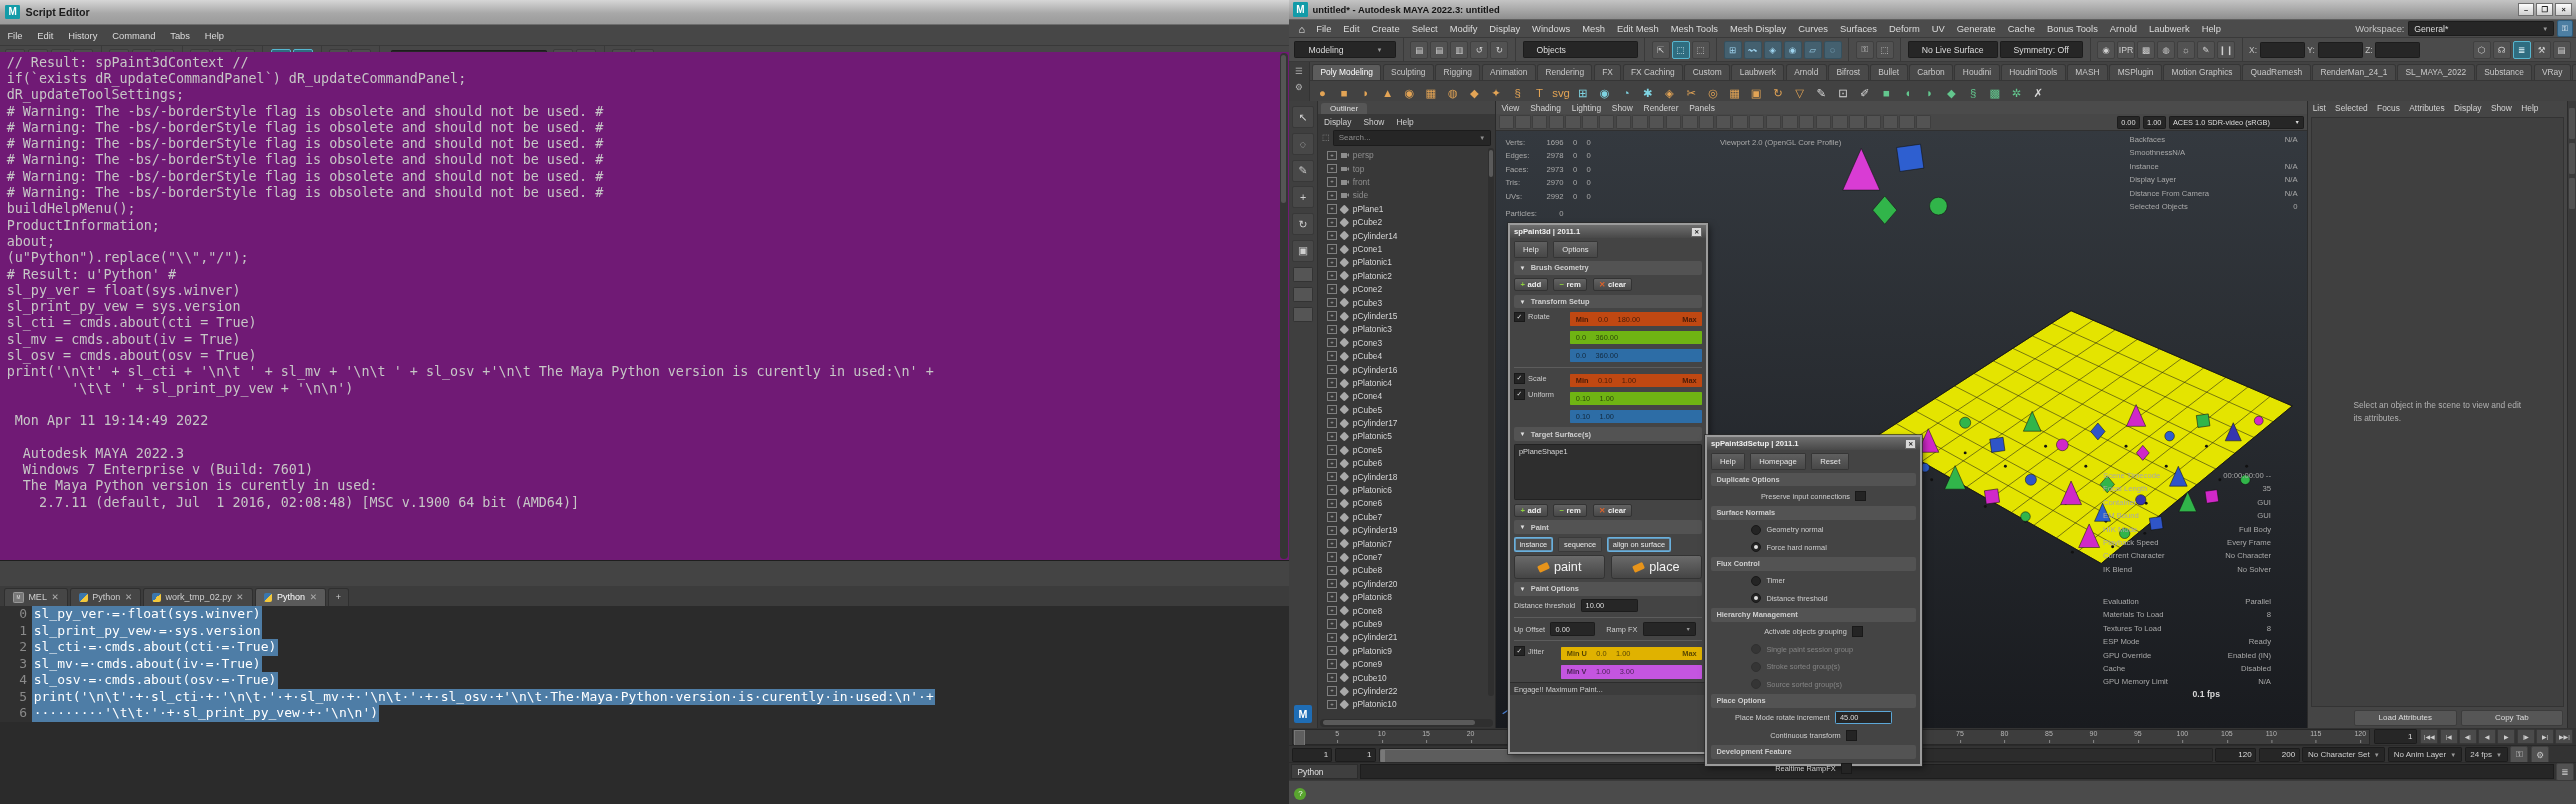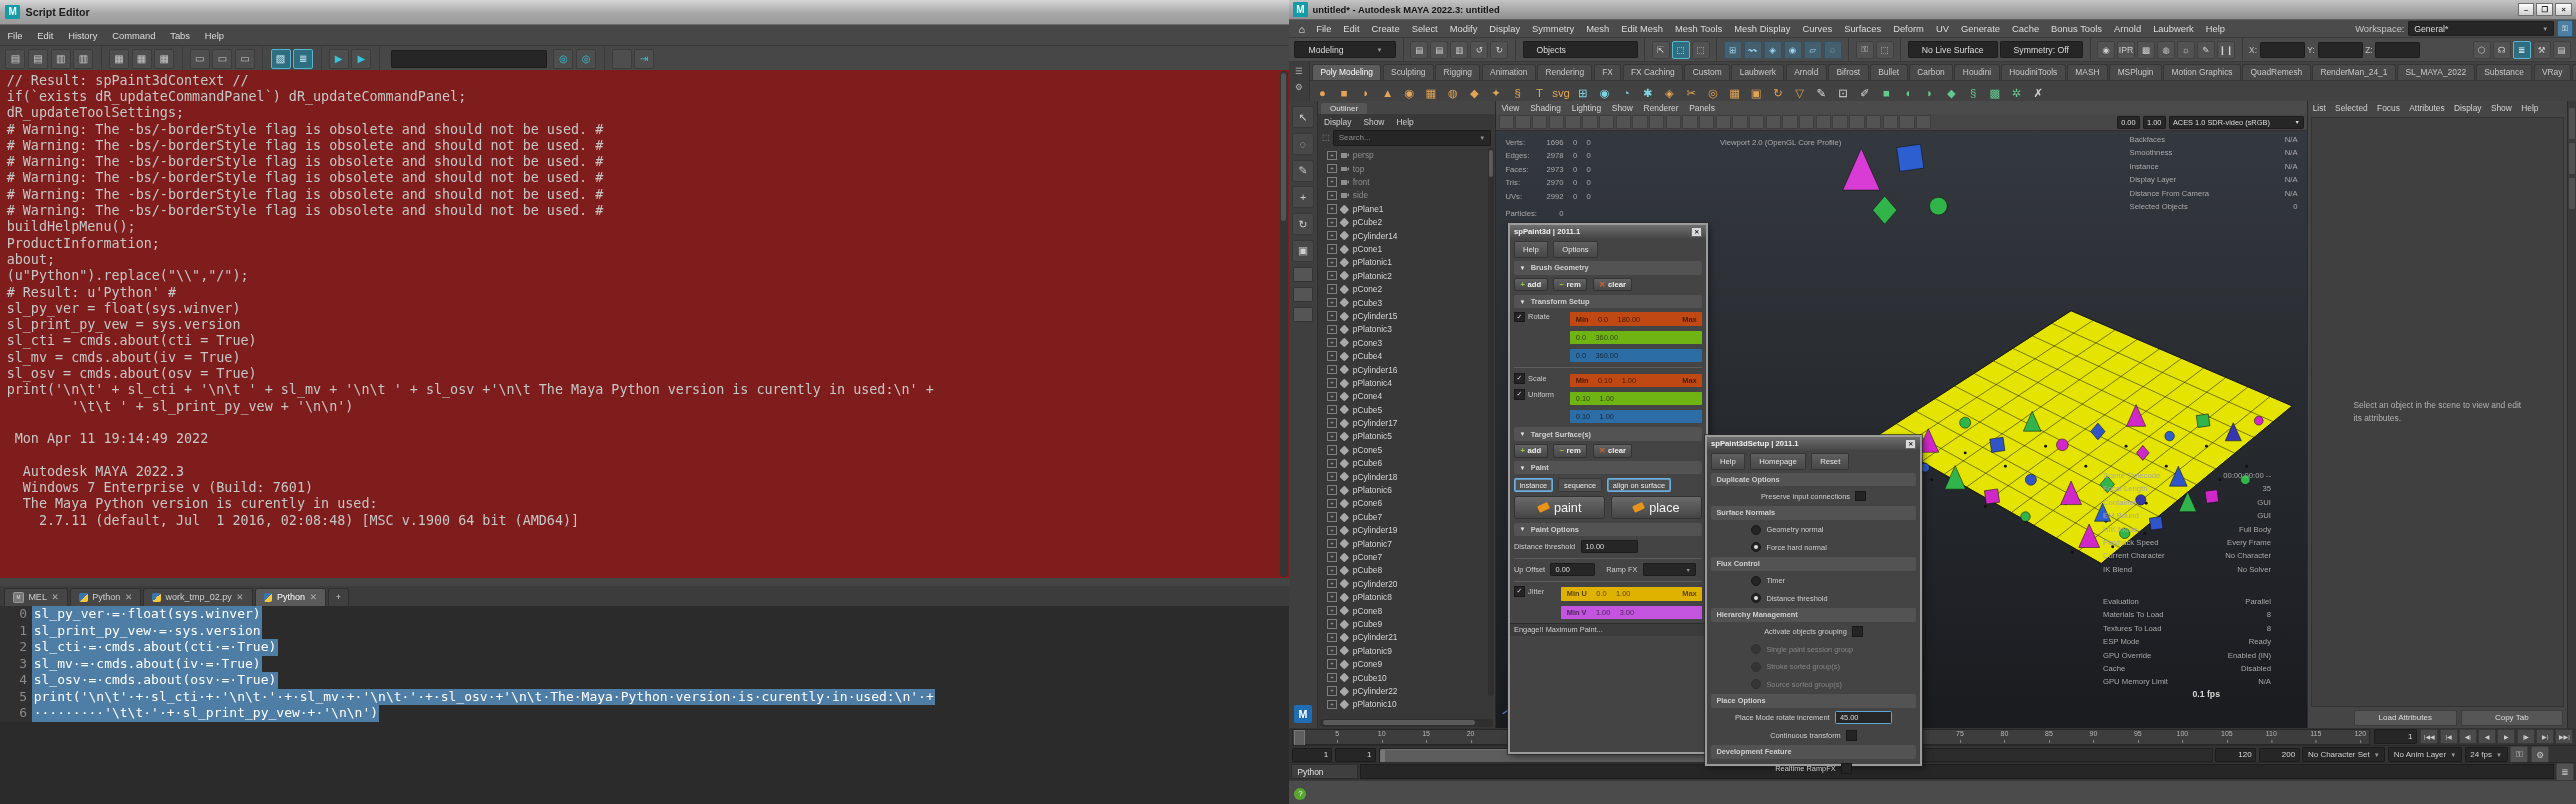--- a/index.html
+++ b/index.html
@@ -23,21 +23,21 @@
   .se-menu{height:20px;background:#474747;display:flex;align-items:center;
            font-size:9.4px;color:#dcdcdc;border-bottom:0.7px solid #393939;}
   .se-tools{height:25.5px;background:#474747;display:flex;align-items:center;gap:2.7px;
             padding:0 5.4px;border-bottom:0.7px solid #303030;}
   .tbtn{width:18px;height:18px;display:flex;align-items:center;justify-content:center;
         color:#c9c9c9;font-size:10px;border-radius:2px;background:#4e4e4e;
         border:0.7px solid #3c3c3c;}
   .tbtn.teal{color:#35c4d8;}
   .tbtn.on{background:#2f6d80;border-color:#57b6cf;color:#d6f3fa;}
   .se-search{width:154px;height:16px;margin:0 4px;}
-  .se-history{left:0;top:70px;width:1289px;height:508px;background:#7f1d1d;
+  .se-history{left:0;top:52px;width:1289px;height:508px;background:#701a75;
               border-bottom:0.7px solid #1f1f1f;overflow:hidden;}
   .se-history pre{margin:0;padding:2.7px 0 0 6.7px;font-family:"DejaVu Sans Mono",monospace;
                   font-size:13.4px;line-height:16.3px;color:#c6c6c6;}
   .se-vscroll{right:1.3px;top:1.3px;width:8px;height:506px;background:#353535;border-radius:4px;}
   .se-vscroll i{display:block;width:5.4px;height:148px;margin:1.3px auto;background:#555;border-radius:2.7px;}
   .se-split{left:0;top:578px;width:1289px;height:8px;background:#444;
             border-bottom:0.7px dotted #6a6a6a;}
   .se-tabs{left:0;top:586px;width:1289px;height:20px;display:flex;align-items:flex-end;
            gap:2px;padding-left:4px;background:#3c3c3c;}
   .stab{display:flex;align-items:center;gap:4.7px;height:17.4px;padding:0 8px;
@@ -394,21 +394,21 @@
     </div>
     <div class="m-menu">
       <span class="home">⌂</span>
       <span id="maya-menus" style="display:flex">
           <span class="mi">File</span>
           <span class="mi">Edit</span>
           <span class="mi">Create</span>
           <span class="mi">Select</span>
           <span class="mi">Modify</span>
           <span class="mi">Display</span>
-          <span class="mi">Symmetry</span>
+          <span class="mi">Windows</span>
           <span class="mi">Mesh</span>
           <span class="mi">Edit Mesh</span>
           <span class="mi">Mesh Tools</span>
           <span class="mi">Mesh Display</span>
           <span class="mi">Curves</span>
           <span class="mi">Surfaces</span>
           <span class="mi">Deform</span>
           <span class="mi">UV</span>
           <span class="mi">Generate</span>
           <span class="mi">Cache</span>
@@ -994,21 +994,21 @@
             </table>
           </div>
         <div class="hud" style="left:224px;top:35px">
           <span>Viewport 2.0 (OpenGL Core Profile)</span>
         </div>
         <div class="hud" style="right:9.4px;top:32px" id="hud-obj">
             <div style="display:flex;justify-content:space-between;width:168px">
               <span>Backfaces</span>
               <span>N/A</span>
             </div>
-            <div style="display:flex;justify-content:space-between;width:168px">
+            <div style="display:flex;width:168px">
               <span>Smoothness</span>
               <span>N/A</span>
             </div>
             <div style="display:flex;justify-content:space-between;width:168px">
               <span>Instance</span>
               <span>N/A</span>
             </div>
             <div style="display:flex;justify-content:space-between;width:168px">
               <span>Display Layer</span>
               <span>N/A</span>
@@ -1281,20 +1281,21 @@
                   <span>0.10</span>
                   <span>1.00</span>
                 </div>
               </div>
             </div>
           </div>
           <div class="frame">
             <span class="arr">▼</span>
             <span>Target Surface(s)</span>
           </div>
+          <div class="lbox" style="height:50px">pPlaneShape1</div>
           <div class="lbrow">
             <span class="minibtn"><span class="g" style="color:#8ed13f">+</span>add</span>
             <span class="minibtn"><span class="g" style="color:#8ed13f">−</span>rem</span>
             <span class="minibtn"><span class="g" style="color:#d9622b">✕</span>clear</span>
           </div>
           <div class="frame">
             <span class="arr">▼</span>
             <span>Paint</span>
           </div>
           <div class="lbrow">

